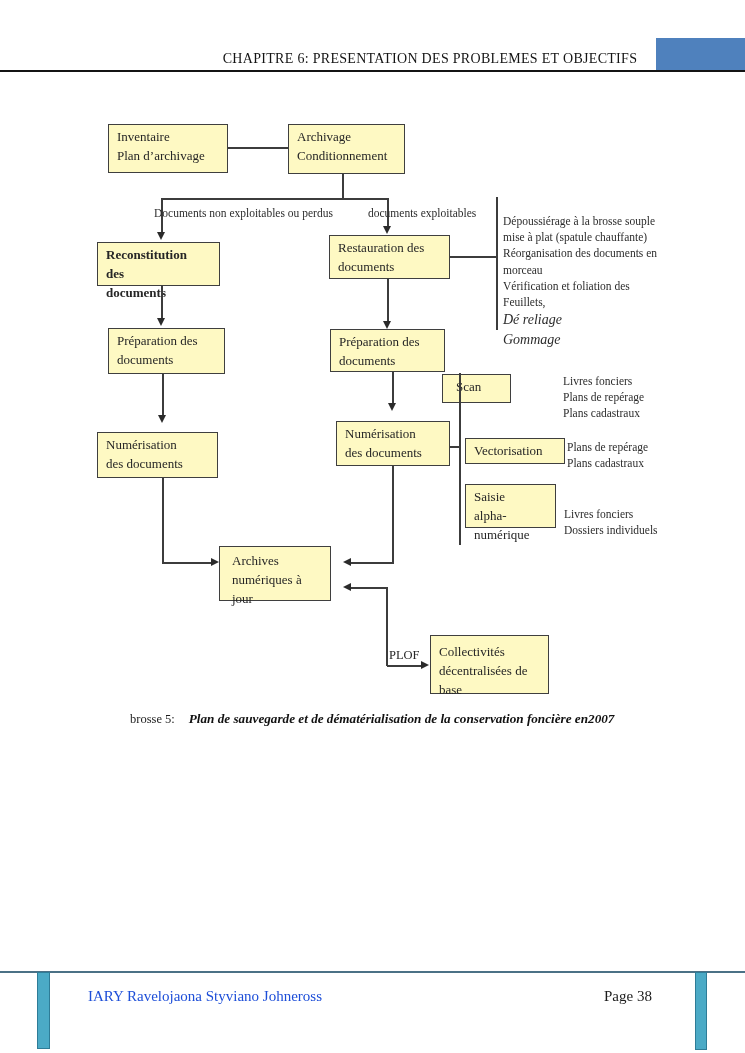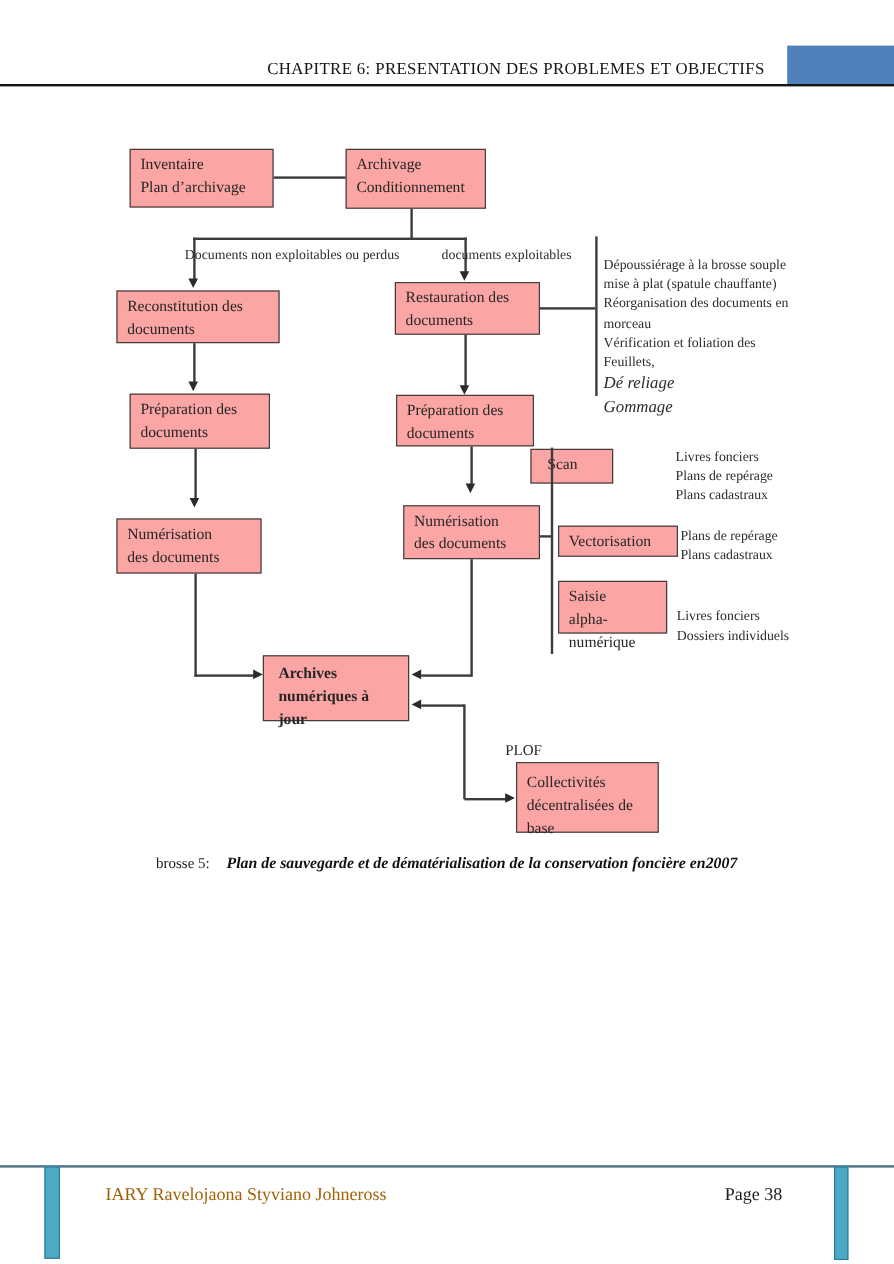--- a/index.html
+++ b/index.html
@@ -10,21 +10,21 @@
   }
   
   .chapter-title{
     position:absolute;left:100px;top:51px;width:660px;text-align:center;
     font-size:14px;letter-spacing:.3px;color:#141414;white-space:nowrap;
   }
   .header-rule{position:absolute;left:0;top:70px;width:745px;height:1.8px;background:#141414;}
   .header-accent{position:absolute;left:656px;top:38px;width:89px;height:32px;background:#4f81bd;}
   
   .node{
-    position:absolute;border:1.4px solid #3f3f3f;background:#fca5a5;box-sizing:border-box;
+    position:absolute;border:1.4px solid #3f3f3f;background:#fef9c3;box-sizing:border-box;
     font-size:13px;line-height:1.45;color:#262626;padding:3px 20px 2px 8px;white-space:pre-line;
   }
   
   .h{position:absolute;height:1.5px;background:#3c3c3c;}
   .v{position:absolute;width:1.5px;background:#3c3c3c;}
   .ah{position:absolute;width:0;height:0;}
   .ah-d{border-left:4.5px solid transparent;border-right:4.5px solid transparent;border-top:8px solid #2b2b2b;}
   .ah-r{border-top:4.5px solid transparent;border-bottom:4.5px solid transparent;border-left:8px solid #2b2b2b;}
   .ah-l{border-top:4.5px solid transparent;border-bottom:4.5px solid transparent;border-right:8px solid #2b2b2b;}
   
@@ -32,53 +32,53 @@
   .txtcol{position:absolute;font-size:11.5px;line-height:16.2px;color:#2c2c2c;white-space:nowrap;margin-top:21px;}
   .txtcol .big{font-size:14px;line-height:20px;font-style:italic;}
   .plof{position:absolute;font-size:12.5px;color:#262626;}
   
   .caption{position:absolute;left:130px;top:711px;display:flex;align-items:baseline;gap:14px;}
   .caption .fig{font-size:12.5px;color:#1d1d1d;}
   .caption .cap{font-size:13.2px;font-weight:bold;font-style:italic;color:#111;}
   
   .footer-rule{position:absolute;left:0;top:971px;width:745px;height:1.7px;background:#4b7186;}
   .fbar{position:absolute;background:#4baac6;border:1px solid #2e7c97;box-sizing:border-box;}
-  .footer-author{position:absolute;left:88px;top:988px;font-size:15px;color:#a16207;}
+  .footer-author{position:absolute;left:88px;top:988px;font-size:15px;color:#1d4ed8;}
   .footer-page{position:absolute;left:604px;top:988px;font-size:15px;color:#1c1c1c;}
 </style>
 </head>
 <body>
 
 <div id="page">
 
   <div class="chapter-title">CHAPITRE 6: PRESENTATION DES PROBLEMES ET OBJECTIFS</div>
   <div class="header-rule"></div>
   <div class="header-accent"></div>
 
   <div class="node" style="left:108px;top:124px;width:120px;height:49px;">Inventaire
 Plan d’archivage</div>
   <div class="node" style="left:288px;top:124px;width:117px;height:50px;">Archivage
 Conditionnement</div>
-  <div class="node" style="left:97px;top:242px;width:136px;height:44px;">Reconstitution des
+  <div class="node" style="left:97px;top:242px;width:123px;height:44px;font-weight:bold;">Reconstitution des
 documents</div>
   <div class="node" style="left:329px;top:235px;width:121px;height:44px;">Restauration des
 documents</div>
   <div class="node" style="left:108px;top:328px;width:117px;height:46px;">Préparation des
 documents</div>
   <div class="node" style="left:330px;top:329px;width:115px;height:43px;">Préparation des
 documents</div>
   <div class="node" style="left:97px;top:432px;width:121px;height:46px;">Numérisation
 des documents</div>
   <div class="node" style="left:336px;top:421px;width:114px;height:45px;">Numérisation
 des documents</div>
   <div class="node" style="left:442px;top:374px;width:69px;height:29px;padding-left:13px;">Scan</div>
   <div class="node" style="left:465px;top:438px;width:100px;height:26px;">Vectorisation</div>
   <div class="node" style="left:465px;top:484px;width:91px;height:44px;">Saisie alpha-
 numérique</div>
-  <div class="node" style="left:219px;top:546px;width:122px;height:55px;padding-left:12px;padding-top:5px;font-weight:bold;">Archives
+  <div class="node" style="left:219px;top:546px;width:112px;height:55px;padding-left:12px;padding-top:5px;">Archives
 numériques à jour</div>
   <div class="node" style="left:430px;top:635px;width:119px;height:59px;padding-top:7px;">Collectivités
 décentralisées de base</div>
 
   <div class="h" style="left:228px;top:147px;width:60px;"></div>
   <div class="v" style="left:342px;top:174px;height:25px;"></div>
   <div class="h" style="left:161px;top:198px;width:228px;"></div>
 
   <div class="v" style="left:161px;top:198px;height:36px;"></div>
   <div class="ah ah-d" style="left:157px;top:232px;"></div>
@@ -113,21 +113,21 @@
   <div class="ah ah-l" style="left:343px;top:558px;"></div>
 
   <div class="h" style="left:351px;top:587px;width:36px;"></div>
   <div class="ah ah-l" style="left:343px;top:583px;"></div>
   <div class="v" style="left:386px;top:587px;height:79px;"></div>
   <div class="h" style="left:387px;top:665px;width:35px;"></div>
   <div class="ah ah-r" style="left:421px;top:661px;"></div>
 
   <div class="lbl" style="left:154px;top:207px;">Documents non exploitables ou perdus</div>
   <div class="lbl" style="left:368px;top:207px;">documents exploitables</div>
-  <div class="plof" style="left:389px;top:618px;padding-left:32px;">PLOF</div>
+  <div class="plof" style="left:389px;top:648px;">PLOF</div>
 
   <div class="txtcol" style="left:503px;top:192px;">
     <div>Dépoussiérage à la brosse souple</div>
     <div>mise à plat (spatule chauffante)</div>
     <div>Réorganisation des documents en</div>
     <div>morceau</div>
     <div>Vérification et foliation des</div>
     <div>Feuillets,</div>
     <div class="big">Dé reliage</div>
     <div class="big">Gommage</div>

